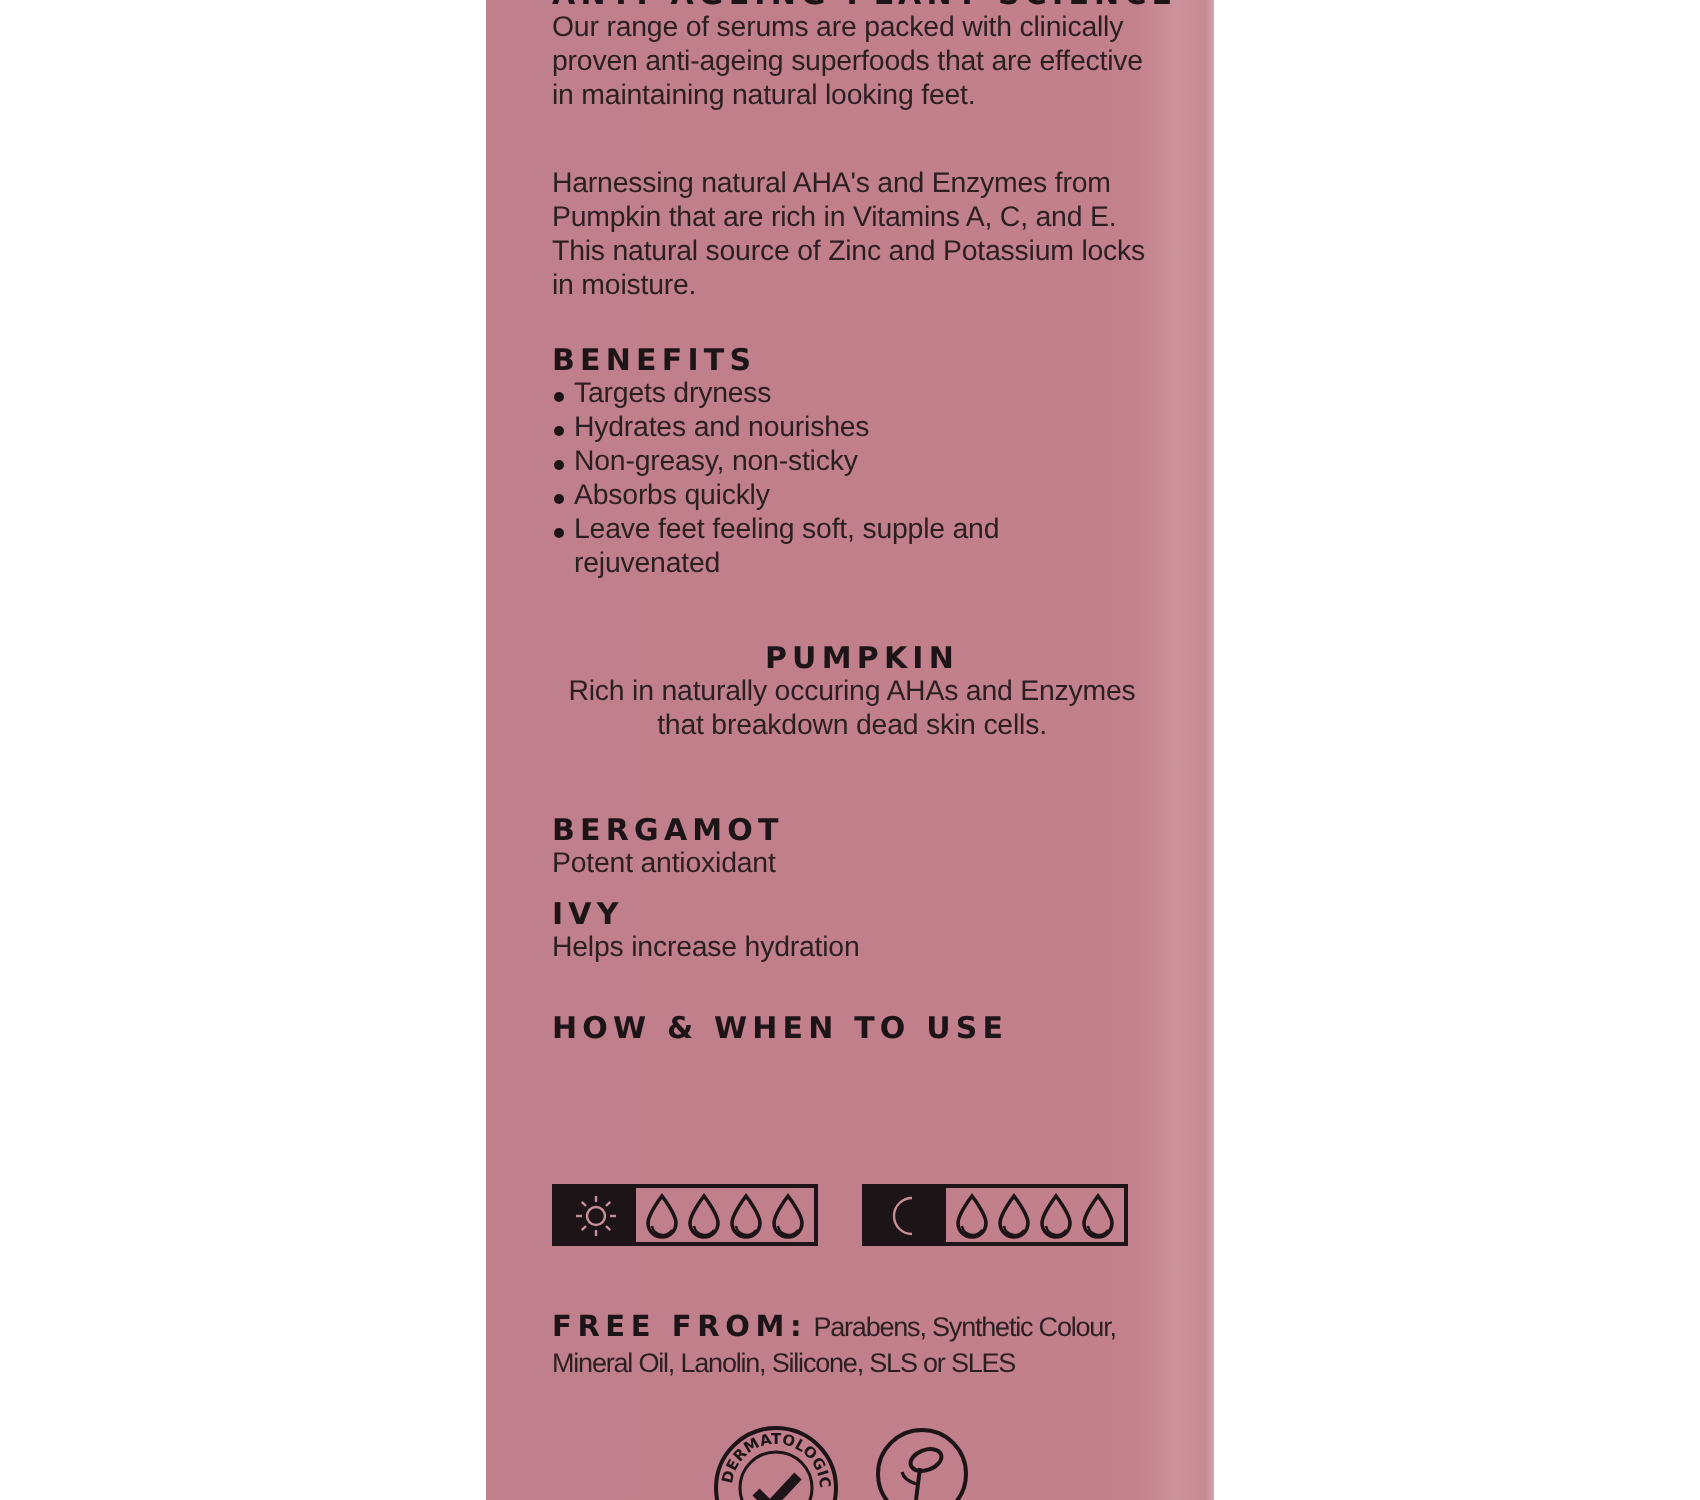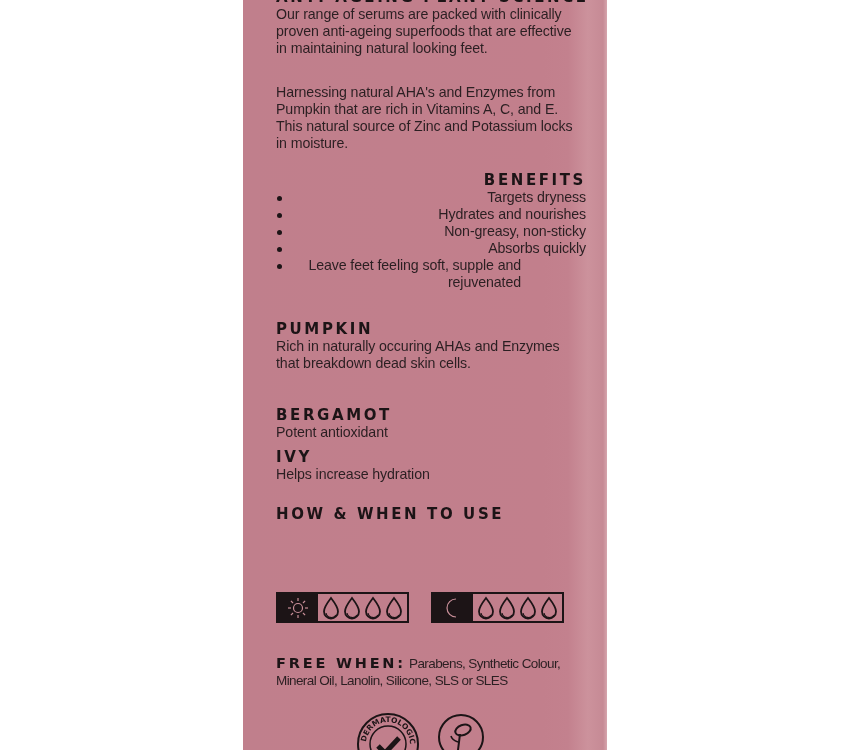--- a/index.html
+++ b/index.html
@@ -79,32 +79,32 @@
 <body>
 
 <div class="panel">
   <div class="content">
 
     <div class="heading cut-heading">ANTI-AGEING PLANT SCIENCE</div>
 
     <p class="blk body-text" style="top:6px;">Our range of serums are packed with clinically proven anti-ageing superfoods that are effective in maintaining natural looking feet.</p>
     <p class="blk body-text" style="top:84px;">Harnessing natural AHA's and Enzymes from Pumpkin that are rich in Vitamins A, C, and E. This natural source of Zinc and Potassium locks in moisture.</p>
 
-    <div class="blk" style="top:171px;text-align:right;">
+    <div class="blk" style="top:171px;">
       <div class="heading">BENEFITS</div>
       <ul class="benefits body-text">
         <li>Targets dryness</li>
         <li>Hydrates and nourishes</li>
         <li>Non-greasy, non-sticky</li>
         <li>Absorbs quickly</li>
         <li style="width:245px;">Leave feet feeling soft, supple and rejuvenated</li>
       </ul>
     </div>
 
-    <div class="blk" style="top:320px;">
+    <div class="blk" style="top:320px;text-align:center;">
       <div class="heading">PUMPKIN</div>
       <p class="body-text" style="width:300px;">Rich in naturally occuring AHAs and Enzymes that breakdown dead skin cells.</p>
     </div>
 
     <div class="blk" style="top:394px;margin-top:12px;">
       <div class="heading">BERGAMOT</div>
       <p class="body-text">Potent antioxidant</p>
     </div>
 
     <div class="blk" style="top:448px;">
@@ -172,21 +172,21 @@
             </svg>
           <svg width="20" height="24" viewBox="0 0 20 24">
               <path d="M10 2 C10 2 3 11 3 15.5 A7 7 0 0 0 17 15.5 C17 11 10 2 10 2 Z" fill="none" stroke="#1c1416" stroke-width="1.8"></path>
               <path d="M5 17 A5.5 5.5 0 0 0 15 19" fill="none" stroke="#1c1416" stroke-width="1.2"></path>
             </svg>
         </div>
       </div>
     </div>
 
     <div class="free-from">
-      <span class="label">FREE WHEN:</span>
+      <span class="label">FREE FROM:</span>
       <span>Parabens, Synthetic Colour, Mineral Oil, Lanolin, Silicone, SLS or SLES</span>
     </div>
 
     <div class="seals">
       <svg width="64" height="64" viewBox="0 0 64 64">
         <defs>
             <path id="arc" d="M10 32 A22 22 0 0 1 54 32"></path>
           </defs>
         <circle cx="32" cy="32" r="30" fill="none" stroke="#1c1416" stroke-width="2"></circle>
         <circle cx="32" cy="32" r="18" fill="none" stroke="#1c1416" stroke-width="1.5"></circle>

